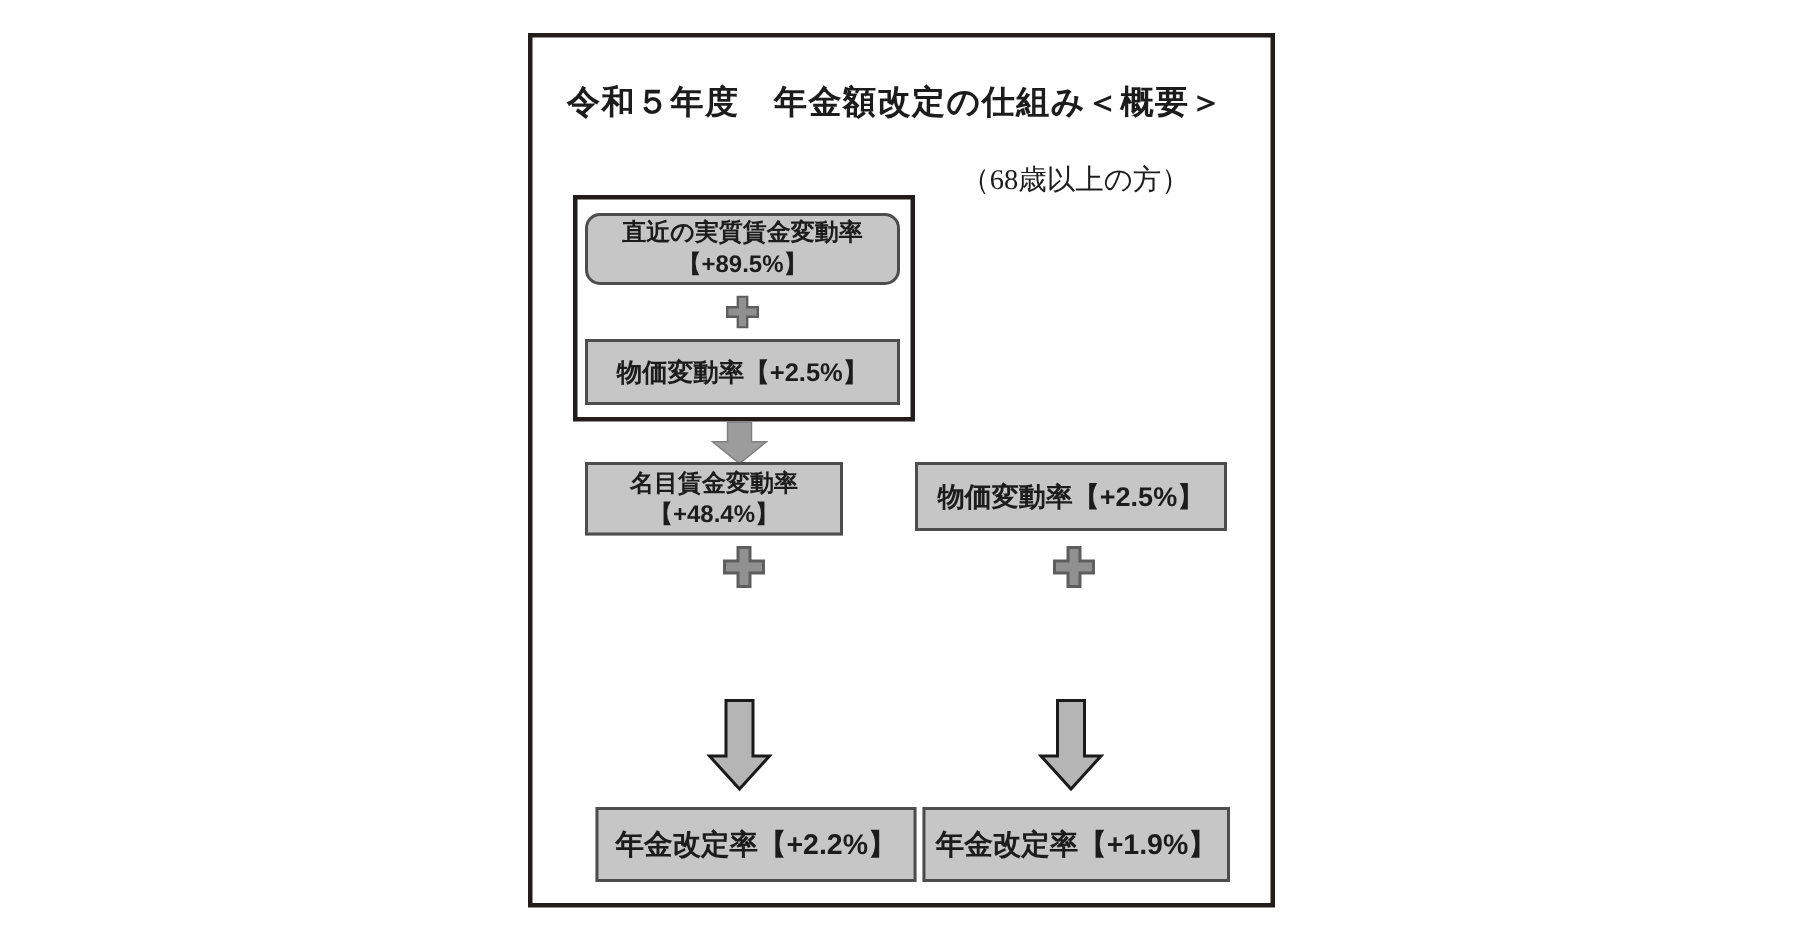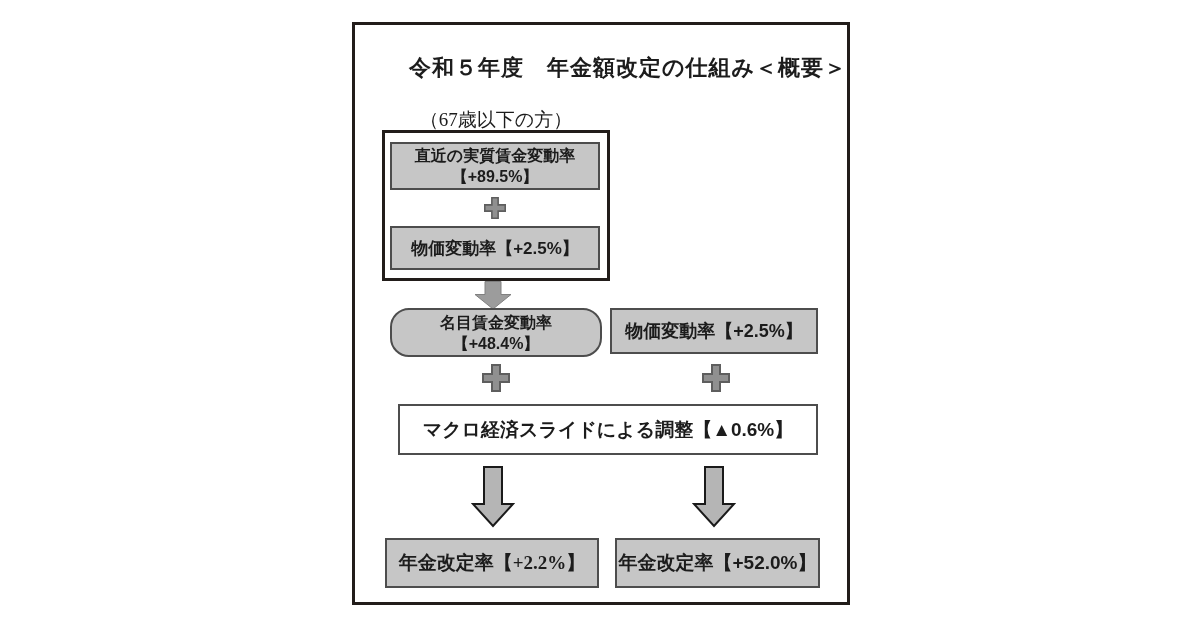--- a/index.html
+++ b/index.html
@@ -20,70 +20,70 @@
     position:relative;width:1200px;height:630px;overflow:hidden;
     background:var(--background);
     font-family:"Liberation Sans", sans-serif;
     color:var(--text);
   }
   .frame{
     position:absolute;left:352px;top:22px;width:492px;height:577px;
     border:3px solid var(--frame-border);background:#fff;box-sizing:content-box;
   }
   .title{
-    position:absolute;top:28px;left:16px;right:0;text-align:right;
-    font-size:22px;font-weight:bold;letter-spacing:1px;white-space:nowrap;
+    position:absolute;top:28px;left:0;right:0;text-align:left;
+    font-size:22px;font-weight:bold;letter-spacing:1px;white-space:nowrap;padding-left:23px;
   }
   .col-header{
     position:absolute;top:82px;font-size:19px;text-align:center;
     font-family:"Liberation Serif", serif;white-space:nowrap;
   }
   .col-header.left{left:34px;width:214px;}
   .col-header.right{left:255px;width:214px;}
   .gbox{
     position:absolute;box-sizing:border-box;
     background:var(--box-fill);border:2px solid var(--box-border);
     display:flex;flex-direction:column;align-items:center;justify-content:center;
     font-weight:bold;text-align:center;white-space:nowrap;
   }
   .group-box{
     position:absolute;left:27px;top:105px;width:222px;height:145px;
     border:3px solid var(--frame-border);background:#fff;box-sizing:content-box;
   }
-  .box-a{left:5px;top:9px;width:210px;height:48px;font-size:16px;line-height:21px;}
+  .box-a{left:5px;top:9px;width:210px;height:48px;font-size:16px;line-height:21px;border-radius:10px;}
   .box-b{left:5px;top:93px;width:210px;height:44px;font-size:17px;}
   .plus-icon{position:absolute;}
   .plus-inner{left:99px;top:64px;width:22px;height:22px;}
   .plus-left{left:127px;top:339px;width:28px;height:28px;}
   .plus-right{left:347px;top:339px;width:28px;height:28px;}
   .arrow-small{position:absolute;left:119px;top:256px;width:38px;height:29px;}
-  .box-nominal{left:35px;top:283px;width:212px;height:49px;font-size:16px;line-height:21px;border-radius:19px;}
+  .box-nominal{left:35px;top:283px;width:172px;height:49px;font-size:16px;line-height:21px;}
   .box-price2{left:255px;top:283px;width:208px;height:46px;font-size:18px;}
   .box-macro{
     position:absolute;left:43px;top:379px;width:420px;height:51px;box-sizing:border-box;
     background:#fff;border:2px solid var(--box-border);
     display:flex;align-items:center;justify-content:center;
     font-weight:bold;font-size:19px;white-space:nowrap;
   }
   .arrow-big{position:absolute;width:44px;height:62px;}
   .arrow-big.left{left:116px;top:441px;}
   .arrow-big.right{left:337px;top:441px;}
   .box-result{top:513px;height:50px;font-size:19px;}
-  .box-result.left{left:30px;width:214px;font-family:Liberation Serif, serif;}
+  .box-result.left{left:42px;width:214px;}
   .box-result.right{left:260px;width:205px;}
 </style>
 </head>
 <body>
 
 <div class="canvas">
   <div class="frame">
 
     <div class="title">令和５年度　年金額改定の仕組み＜概要＞</div>
 
-    <div class="col-header left">（67歳以下の方）</div>
+    <div class="col-header right">（68歳以上の方）</div>
 
     <div class="group-box">
       <div class="gbox box-a">
         <span>直近の実質賃金変動率</span>
         <span>【+89.5%】</span>
       </div>
       <svg class="plus-icon plus-inner" viewBox="0 0 28 28" preserveAspectRatio="none">
         <path d="M10,1 L18,1 L18,10 L27,10 L27,18 L18,18 L18,27 L10,27 L10,18 L1,18 L1,10 L10,10 Z" style="fill:var(--plus-fill);stroke:var(--plus-border);stroke-width:2;"></path>
       </svg>
       <div class="gbox box-b">物価変動率【+2.5%】</div>
@@ -99,26 +99,25 @@
     </div>
     <div class="gbox box-price2">物価変動率【+2.5%】</div>
 
     <svg class="plus-icon plus-left" viewBox="0 0 28 28" preserveAspectRatio="none">
       <path d="M10,1 L18,1 L18,10 L27,10 L27,18 L18,18 L18,27 L10,27 L10,18 L1,18 L1,10 L10,10 Z" style="fill:var(--plus-fill);stroke:var(--plus-border);stroke-width:2;"></path>
     </svg>
     <svg class="plus-icon plus-right" viewBox="0 0 28 28" preserveAspectRatio="none">
       <path d="M10,1 L18,1 L18,10 L27,10 L27,18 L18,18 L18,27 L10,27 L10,18 L1,18 L1,10 L10,10 Z" style="fill:var(--plus-fill);stroke:var(--plus-border);stroke-width:2;"></path>
     </svg>
 
-    <div class="box-macro">マクロ経済スライドによる調整【▲0.6%】</div>
 
     <svg class="arrow-big left" viewBox="0 0 44 62" preserveAspectRatio="none">
       <path d="M13,1 L31,1 L31,38 L42,38 L22,60 L2,38 L13,38 Z" style="fill:var(--big-arrow-fill);stroke:var(--arrow-outline);stroke-width:2;"></path>
     </svg>
     <svg class="arrow-big right" viewBox="0 0 44 62" preserveAspectRatio="none">
       <path d="M13,1 L31,1 L31,38 L42,38 L22,60 L2,38 L13,38 Z" style="fill:var(--big-arrow-fill);stroke:var(--arrow-outline);stroke-width:2;"></path>
     </svg>
 
     <div class="gbox box-result left">年金改定率【+2.2%】</div>
-    <div class="gbox box-result right">年金改定率【+52.0%】</div>
+    <div class="gbox box-result right">年金改定率【+1.9%】</div>
 
   </div>
 </div>
 
 </body></html>

